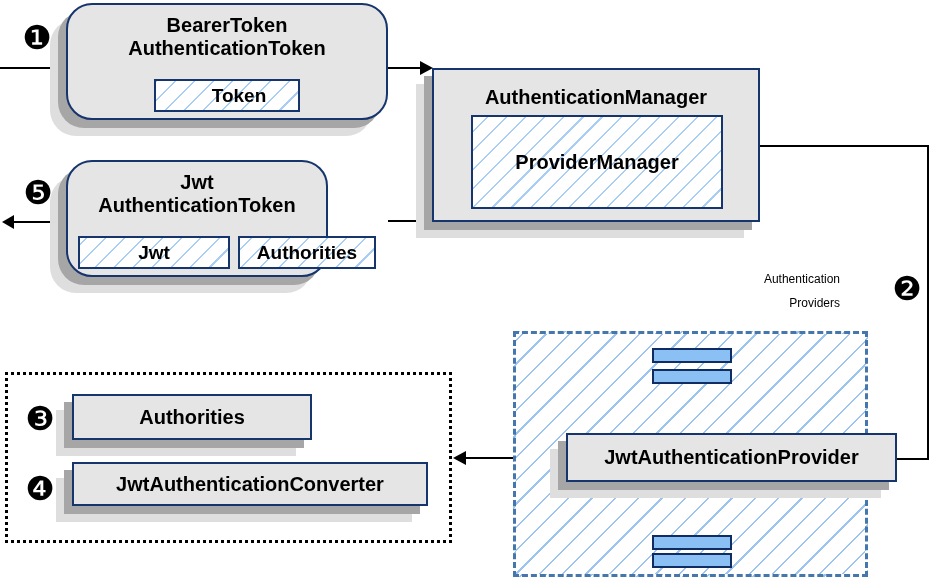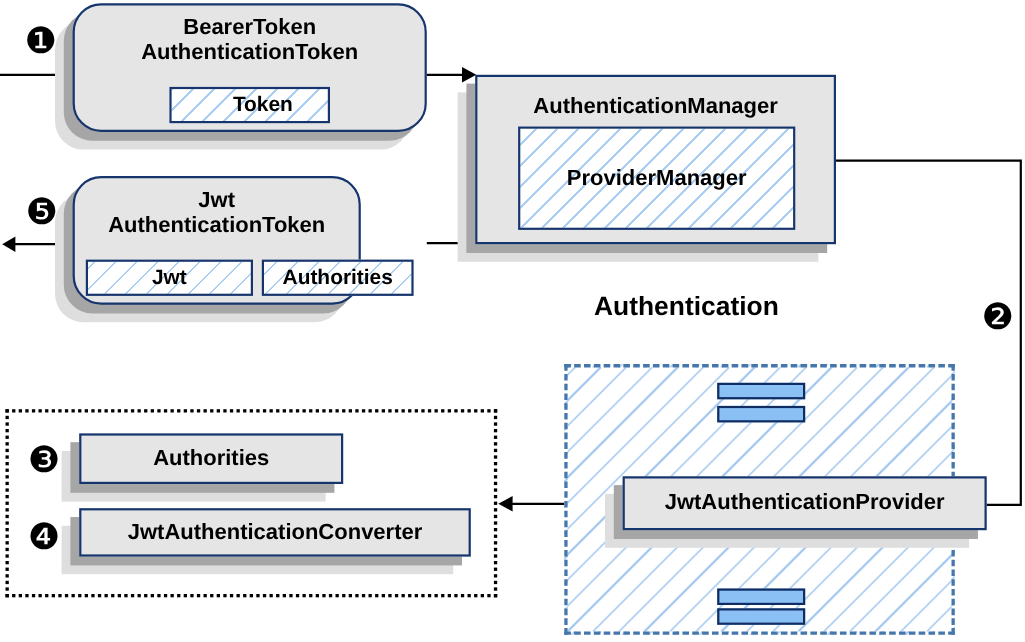--- a/index.html
+++ b/index.html
@@ -29,21 +29,21 @@
     background-image:repeating-linear-gradient(-45deg,transparent 0,transparent 15px,#9cc4ef 15px,#9cc4ef 16.5px);
   }
   .dashed-box{border:3px dashed #4577ad;}
   .dotted-box{border:3px dotted #000000;background:#ffffff;}
   .bar{
     position:absolute;box-sizing:border-box;width:80px;height:15px;
     background:#8bc0f5;border:2px solid #0f2d63;z-index:3;
   }
   .label-line{display:block;}
   .group-title{
-    position:absolute;text-align:left;font-weight:bold;font-size:24px;
+    position:absolute;text-align:right;font-weight:normal;font-size:12px;
     line-height:24px;color:#000;z-index:2;
   }
   .badge{
     position:absolute;z-index:4;font-size:33px;line-height:33px;color:#000;
     transform:translate(-50%,-50%);
   }
   .flat-label{
     display:flex;align-items:center;justify-content:center;
     font-weight:bold;font-size:20px;color:#000;
   }
@@ -105,20 +105,21 @@
     <div class="chip" style="left:170px;top:74px;width:138px;height:33px;">Authorities</div>
   </div>
 
   <div class="node box-blue" style="left:432px;top:68px;width:328px;height:154px;">
     <div class="box-title" style="padding-top:16px;">AuthenticationManager</div>
     <div class="chip" style="left:37px;top:45px;width:252px;height:94px;font-size:20px;">ProviderManager</div>
   </div>
 
   <div class="group-title" style="left:540px;top:267px;width:300px;">
     <span class="label-line">Authentication</span>
+    <span class="label-line">Providers</span>
   </div>
 
   <div class="node hatch-area dashed-box" style="left:513px;top:331px;width:355px;height:246px;z-index:1;"></div>
 
   <div class="bar" style="left:652px;top:348px;"></div>
   <div class="bar" style="left:652px;top:369px;"></div>
   <div class="bar" style="left:652px;top:535px;"></div>
   <div class="bar" style="left:652px;top:553px;"></div>
 
   <div class="node box-blue flat-label" style="left:528px;top:433px;width:331px;height:49px;z-index:3;margin-left:38px;">JwtAuthenticationProvider</div>

